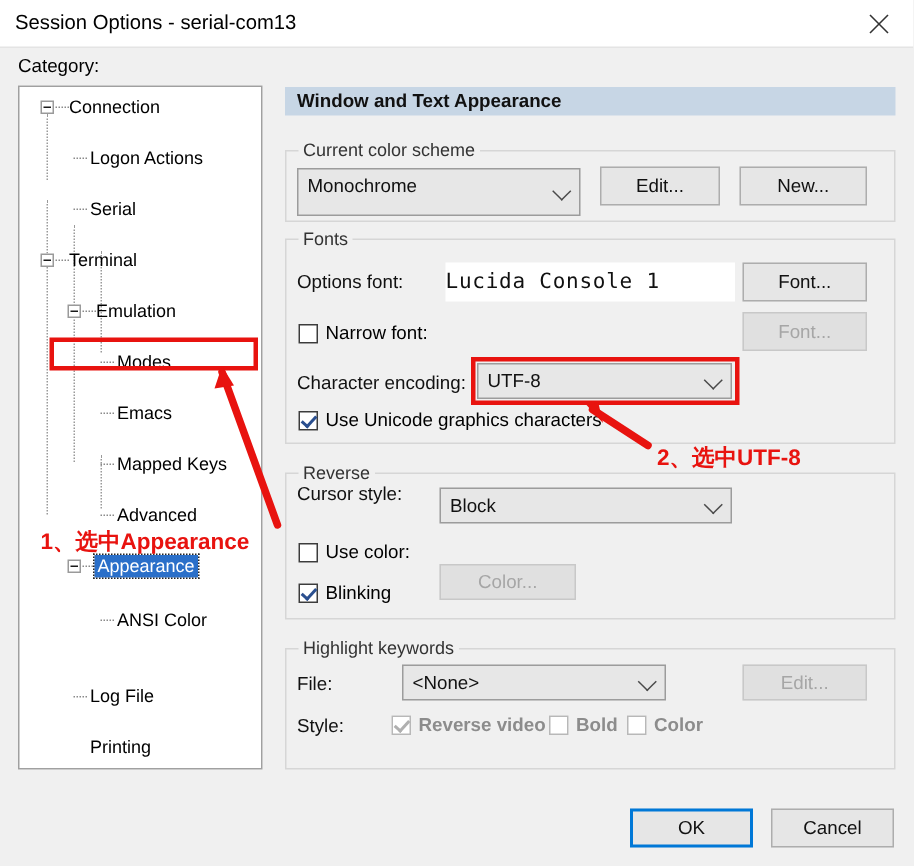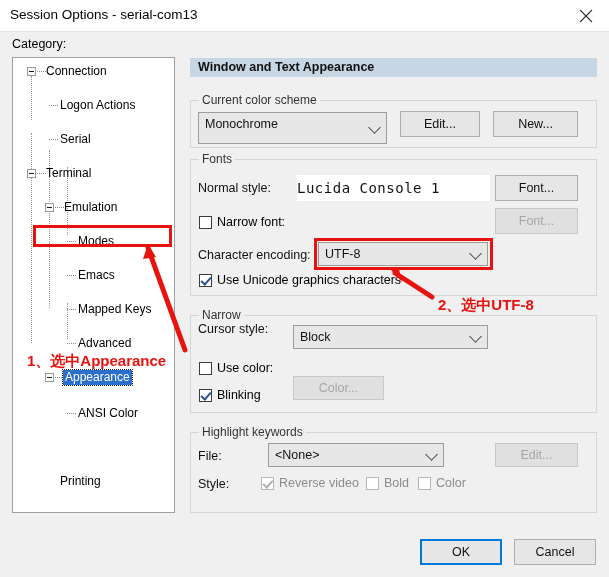--- a/index.html
+++ b/index.html
@@ -129,21 +129,21 @@
   }
   .cb.disabled .box{border-color:#b8b8b8;}
   .cb .box.checked:after{
     content:"";position:absolute;left:3px;top:0px;
     width:4px;height:8px;
     border-right:2px solid #2a4f8f;border-bottom:2px solid #2a4f8f;
     transform:rotate(42deg);
   }
   .cb.disabled .box.checked:after{border-color:#b0b0b0;}
   .cb .cbl{position:absolute;left:18px;top:0px;font-size:12.5px;white-space:nowrap;}
-  .cb.disabled .cbl{color:#8c8c8c;}
+  .cb.disabled .cbl{color:#8c8c8c;font-weight:bold;}
   
   .fontsample{
     position:absolute;
     background:#ffffff;
     font-family:"DejaVu Sans Mono","Liberation Mono",monospace;
     font-size:14px;
     color:#111;
     line-height:26px;
     overflow:hidden;
     white-space:nowrap;
@@ -242,20 +242,24 @@
       <span class="dash" style="left:42px;"></span>
       <span class="sel" style="left:50px;top:1px;line-height:15px;">Appearance</span>
     </div>
 
     <div class="node" style="top:172px;">
       <span class="dash" style="left:54px;"></span>
       <span class="lbl" style="left:65px;">ANSI Color</span>
     </div>
 
 
+    <div class="node" style="top:206px;">
+      <span class="dash" style="left:36px;"></span>
+      <span class="lbl" style="left:47px;">Log File</span>
+    </div>
 
     <div class="node" style="top:223px;">
 
       <span class="lbl" style="left:47px;">Printing</span>
     </div>
 
   </div>
 </div>
 
 <div class="pane-header">Window and Text Appearance</div>
@@ -266,21 +270,21 @@
 <div class="combo" style="left:198px;top:112px;width:189px;height:32px;">
   <span>Monochrome</span>
   <span class="chev"></span>
 </div>
 <div class="btn" style="left:400px;top:111px;width:80px;height:26px;">Edit...</div>
 <div class="btn" style="left:493px;top:111px;width:85px;height:26px;">New...</div>
 
 <div class="group" style="left:190px;top:159px;width:407px;height:137px;">
   <span class="gl">Fonts</span>
 </div>
-<div class="lab" style="left:198px;top:181px;">Normal style:</div>
+<div class="lab" style="left:198px;top:181px;">Options font:</div>
 <div class="fontsample" style="left:297px;top:175px;width:193px;height:26px;">Lucida Console 1</div>
 <div class="btn" style="left:495px;top:175px;width:83px;height:26px;">Font...</div>
 
 <div class="cb" style="left:199px;top:215px;">
   <span class="box"></span>
   <span class="cbl">Narrow font:</span>
 </div>
 <div class="btn disabled" style="left:495px;top:208px;width:83px;height:26px;">Font...</div>
 
 <div class="lab" style="left:198px;top:248px;">Character encoding:</div>
@@ -288,21 +292,21 @@
   <span>UTF-8</span>
   <span class="chev"></span>
 </div>
 
 <div class="cb" style="left:199px;top:273px;">
   <span class="box checked"></span>
   <span class="cbl">Use Unicode graphics characters</span>
 </div>
 
 <div class="group" style="left:190px;top:315px;width:407px;height:98px;">
-  <span class="gl">Narrow</span>
+  <span class="gl">Reverse</span>
 </div>
 <div class="lab" style="left:198px;top:322px;">Cursor style:</div>
 <div class="combo" style="left:293px;top:325px;width:195px;height:24px;">
   <span>Block</span>
   <span class="chev"></span>
 </div>
 <div class="cb" style="left:199px;top:361px;">
   <span class="box"></span>
   <span class="cbl">Use color:</span>
 </div>

